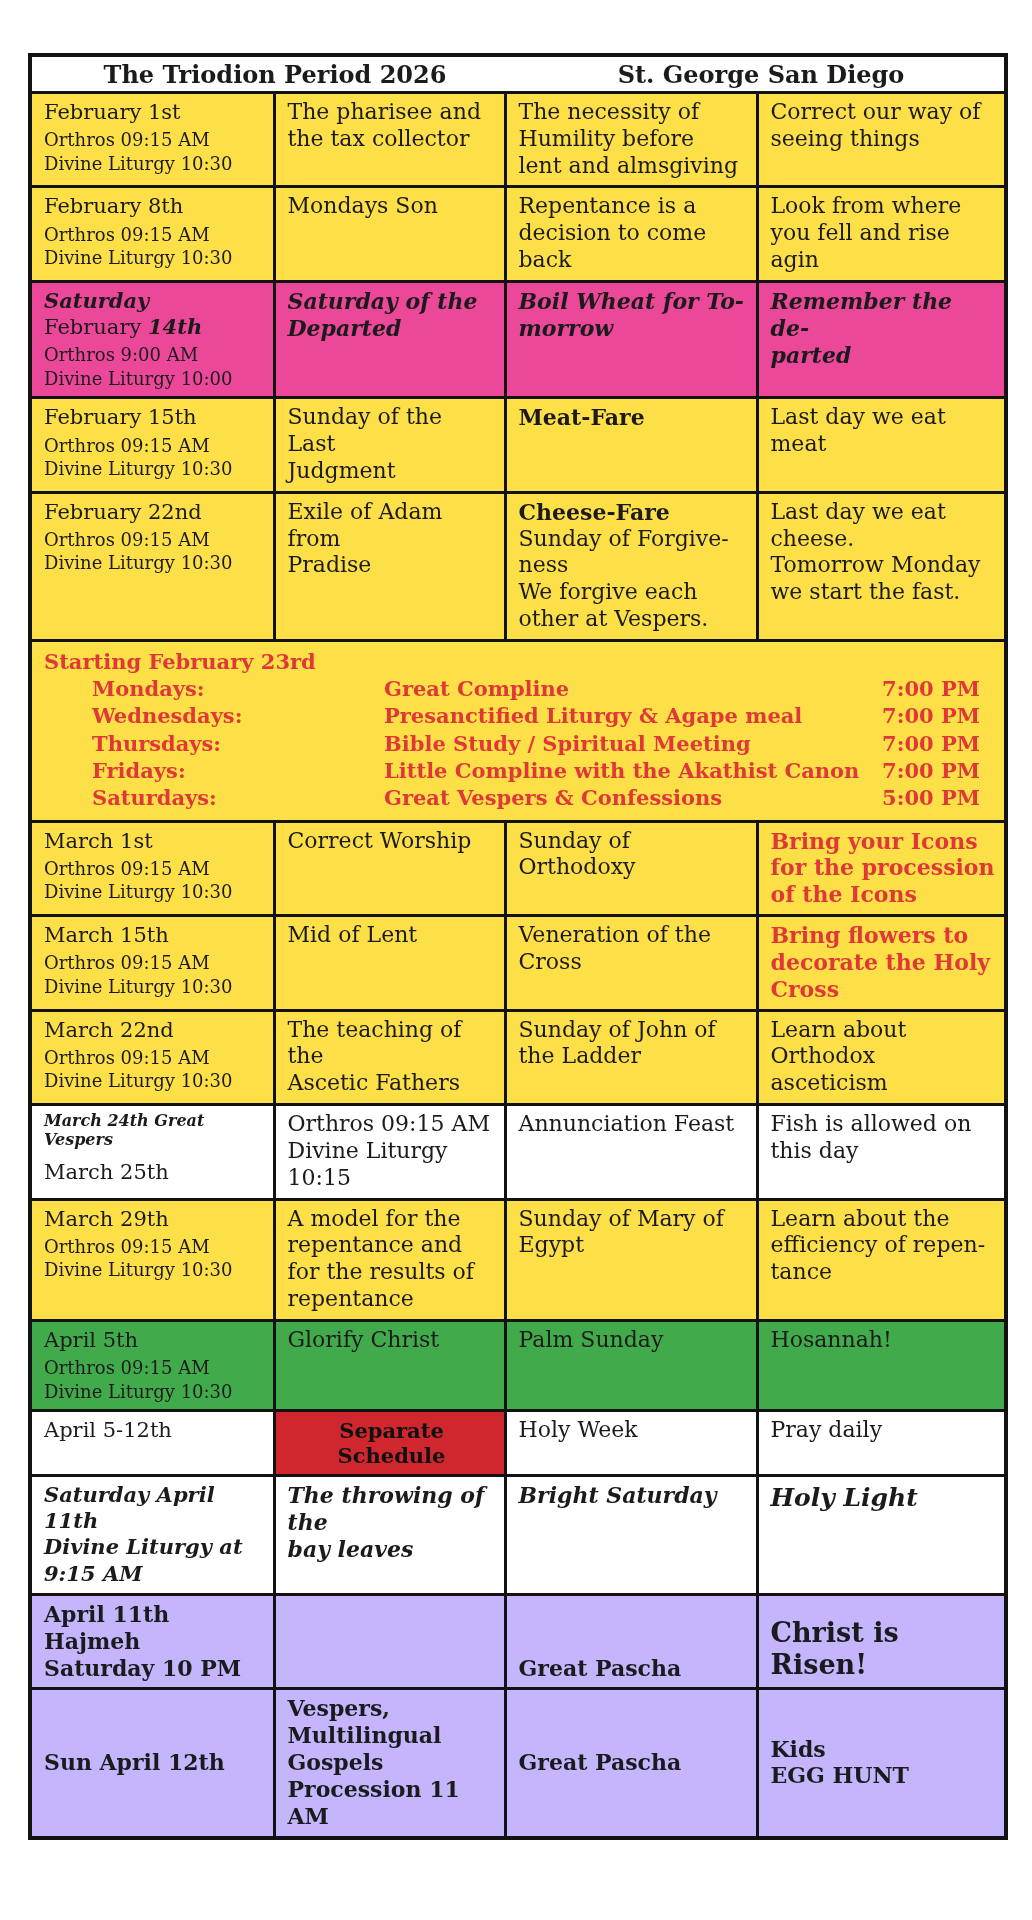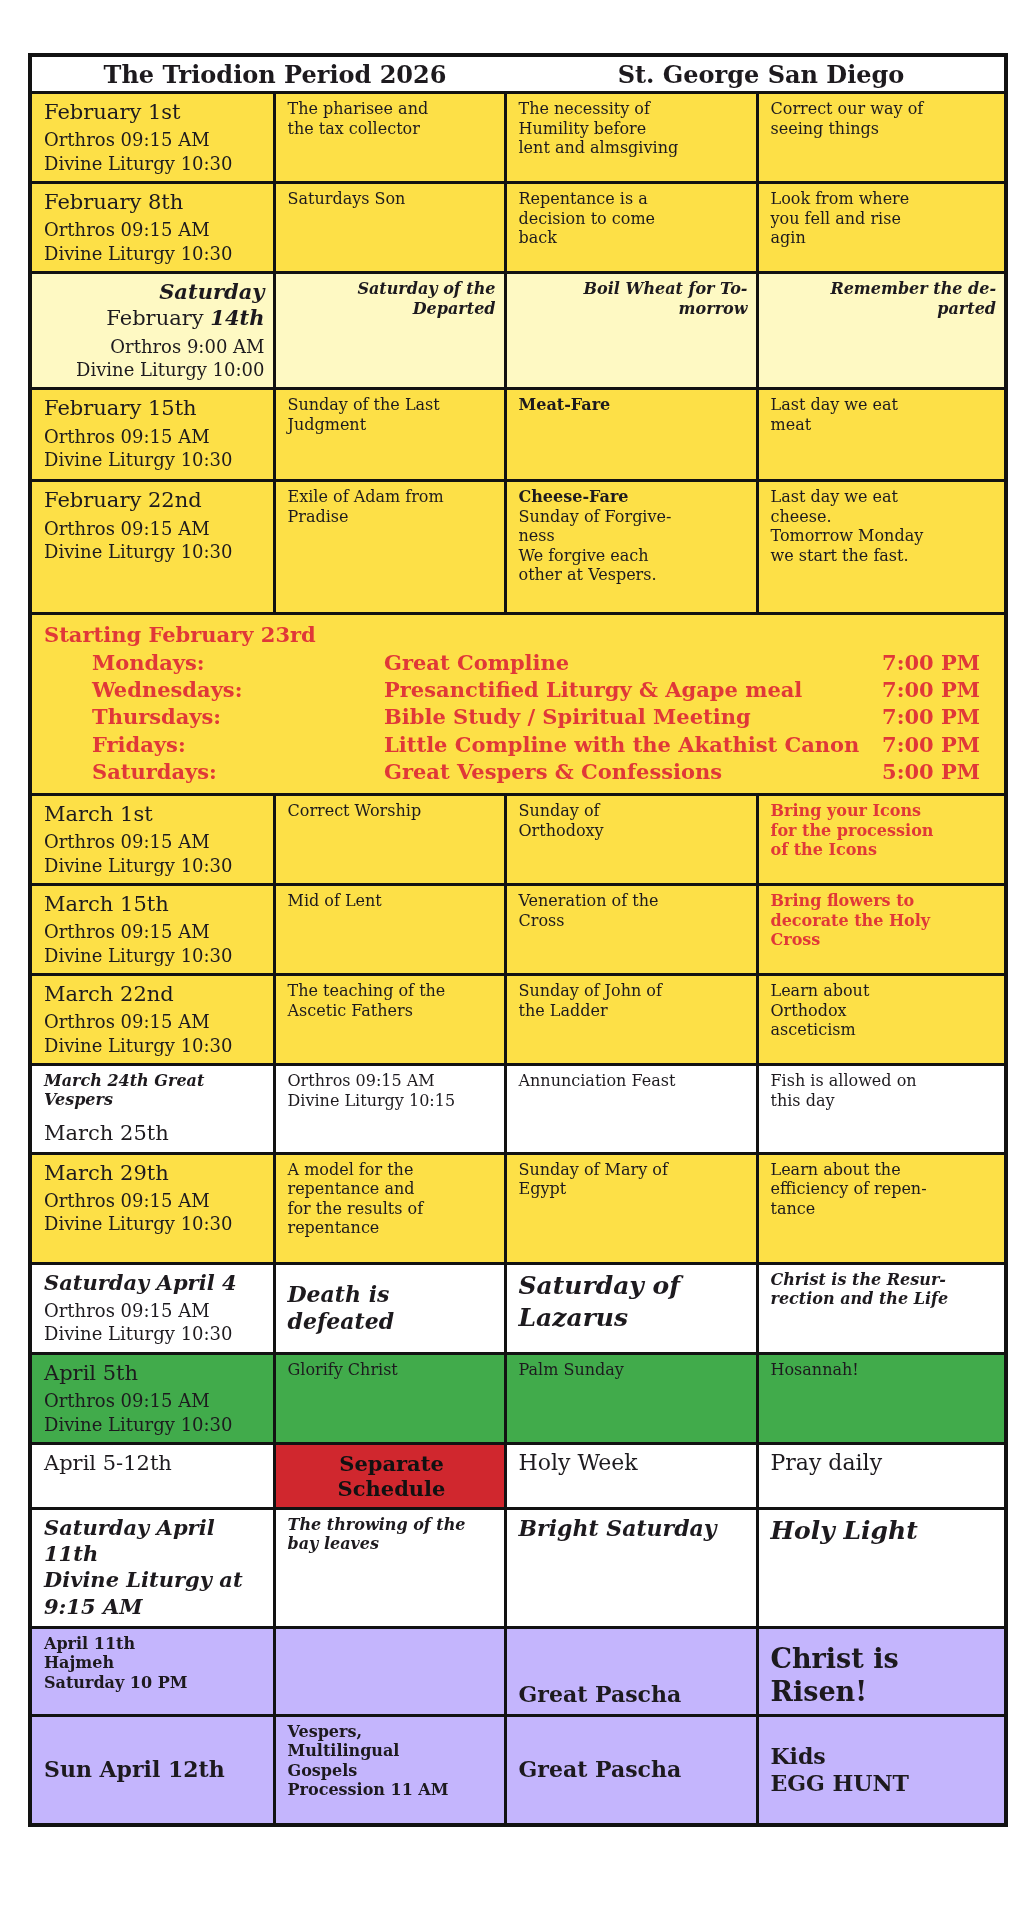--- a/index.html
+++ b/index.html
@@ -20,27 +20,27 @@
     padding:5px 8px 6px 12px;
     overflow:hidden;
   }
   
   tr.h32 td{height:32px} tr.h38 td{height:38px} tr.h82 td{height:82px}
   tr.h85 td{height:85px} tr.h86 td{height:86px} tr.h88 td{height:88px}
   tr.h89 td{height:89px} tr.h92 td{height:92px} tr.h110 td{height:110px}
   tr.h113 td{height:113px} tr.h133 td{height:133px} tr.h164 td{height:164px}
   
   .bg-pink  { background:#fde047; }
-  .bg-blue  { background:#fef9c3;text-align:right; }
+  .bg-blue  { background:#ec4899; }
   .bg-green { background:#41ab4b; }
   .bg-yellow{ background:#c4b5fd; }
   .bg-white { background:#ffffff; }
   .bg-red   { background:#d0272e; }
   
-  .cell  { font-size:16px; line-height:1.22; white-space:pre-line; }
+  .cell  { font-size:22px; line-height:1.22; white-space:pre-line; }
   .date  { font-size:21px; line-height:1.25; white-space:pre-line; }
   .times { font-size:18px; line-height:1.3; margin-top:3px; white-space:pre-line; }
   .bi    { font-weight:700; font-style:italic; }
   .b     { font-weight:700; }
   .lg    { font-size:25px; line-height:1.3; }
   .md    { font-size:22px; }
   .risen { font-size:27px; line-height:1.2; }
   .small-bold { font-size:16px; font-weight:700; line-height:1.2;font-style:italic; }
   .red-note { color:#e03838; font-weight:700; }
   
@@ -102,21 +102,21 @@
         </td>
   </tr>
 
   <tr class="h85">
     <td class="bg-pink">
       <div class="date">February 8th</div>
       <div class="times">Orthros 09:15  AM
 Divine Liturgy 10:30</div>
     </td>
     <td class="bg-pink">
-          <div class="cell">Saturdays Son</div>
+          <div class="cell">Mondays Son</div>
         </td>
     <td class="bg-pink">
           <div class="cell">Repentance is a
 decision to come
 back</div>
         </td>
     <td class="bg-pink">
           <div class="cell">Look from where
 you fell and rise
 agin</div>
@@ -315,38 +315,20 @@
           <div class="cell">Sunday of Mary of
 Egypt</div>
         </td>
     <td class="bg-pink">
           <div class="cell">Learn about the
 efficiency of repen-
 tance</div>
         </td>
   </tr>
 
-  <tr class="h89">
-    <td class="bg-white">
-      <div class="date bi">Saturday April 4</div>
-      <div class="times">Orthros 09:15  AM
-Divine Liturgy 10:30</div>
-    </td>
-    <td class="bg-white vm">
-          <div class="cell bi md">Death is defeated</div>
-        </td>
-    <td class="bg-white">
-          <div class="cell bi lg">Saturday of
-Lazarus</div>
-        </td>
-    <td class="bg-white">
-          <div class="cell bi">Christ is the Resur-
-rection and the Life</div>
-        </td>
-  </tr>
 
   <tr class="h86">
     <td class="bg-green">
       <div class="date">April 5th</div>
       <div class="times">Orthros 09:15  AM
 Divine Liturgy 10:30</div>
     </td>
     <td class="bg-green">
           <div class="cell">Glorify Christ</div>
         </td>

